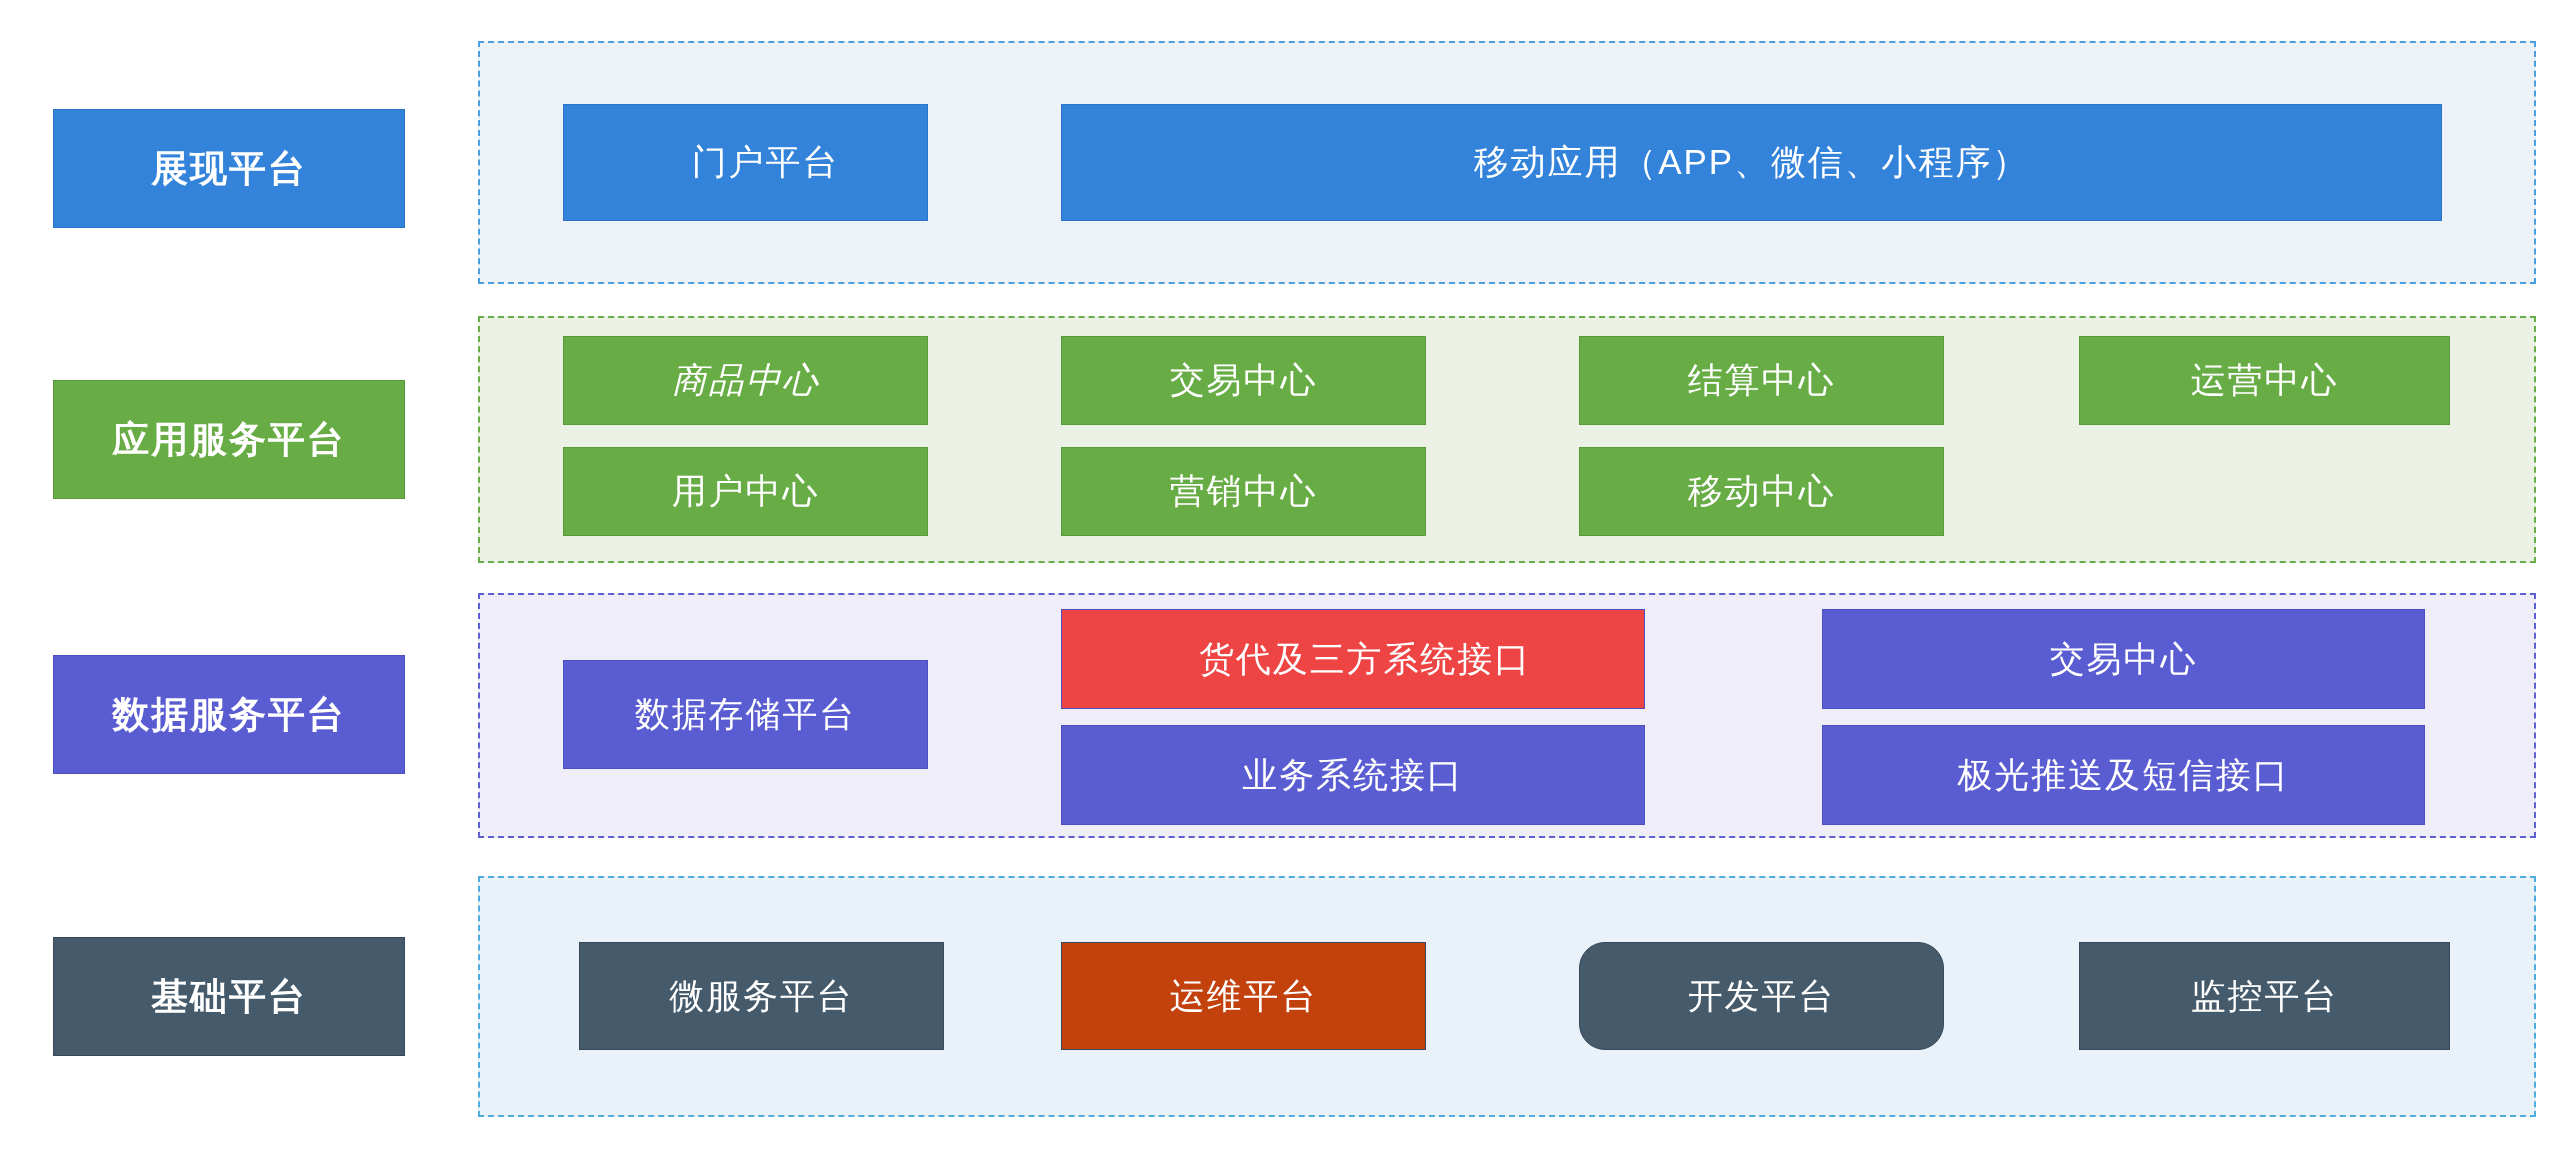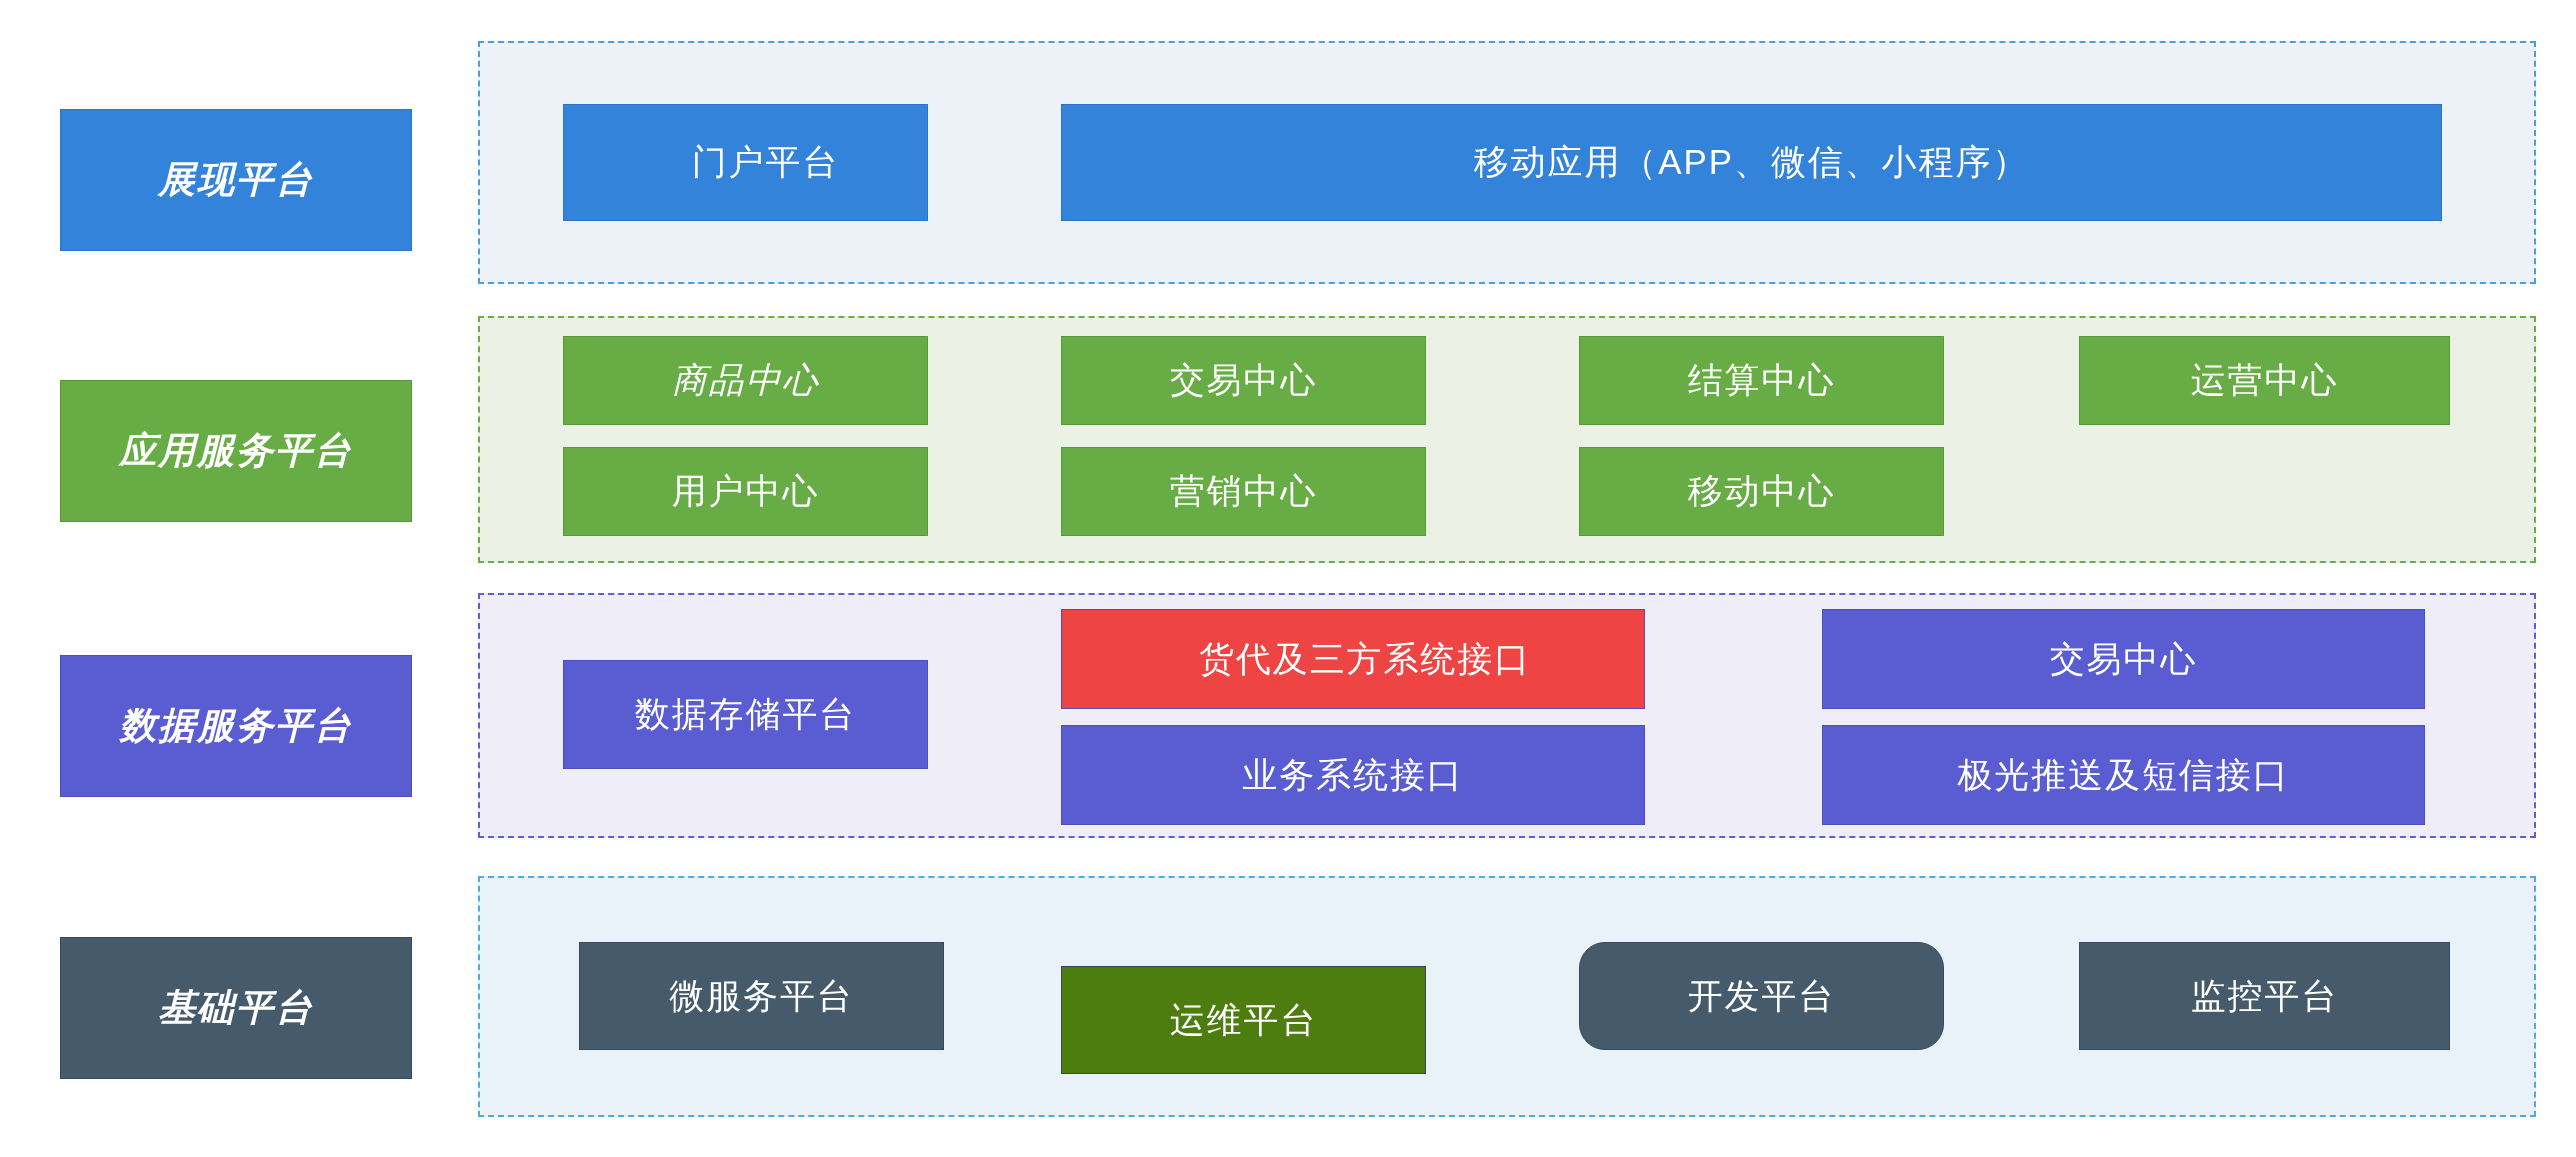--- a/index.html
+++ b/index.html
@@ -21,33 +21,32 @@
   }
   .container {
     position: absolute;
     left: 478px;
     width: 2058px;
     border: 2.8px dashed #999;
     box-sizing: border-box;
   }
   .row-label {
     position: absolute;
-    left: 60px;
+    left: 53px;
     width: 352px;
-    height: 142px;
+    height: 119px;
     display: flex;
     align-items: center;
     justify-content: center;
     color: #ffffff;
     font-size: 37px;
     font-weight: 700;
     letter-spacing: 1.9px;
     border: 1.9px solid transparent;
     box-sizing: border-box;
-    font-style: italic;
   }
   .box {
     position: absolute;
     display: flex;
     align-items: center;
     justify-content: center;
     color: #ffffff;
     font-size: 35px;
     font-weight: 400;
     letter-spacing: 1.9px;
@@ -82,18 +81,18 @@
   <div class="box" style="left: 1061px; top: 447px; width: 365px; height: 89px; background-color: rgb(103, 172, 68); border-color: rgb(88, 153, 58);">营销中心</div>
   <div class="box" style="left: 1579px; top: 447px; width: 365px; height: 89px; background-color: rgb(103, 172, 68); border-color: rgb(88, 153, 58);">移动中心</div>
 
   <div class="box" style="left: 563px; top: 660px; width: 365px; height: 109px; background-color: rgb(90, 93, 210); border-color: rgb(76, 79, 192);">数据存储平台</div>
   <div class="box" style="left: 1061px; top: 609px; width: 584px; height: 100px; background-color: #ef4444; border-color: rgb(76, 79, 192); padding-left: 24px;">货代及三方系统接口</div>
   <div class="box" style="left: 1061px; top: 725px; width: 584px; height: 100px; background-color: rgb(90, 93, 210); border-color: rgb(76, 79, 192);">业务系统接口</div>
   <div class="box" style="left: 1822px; top: 609px; width: 603px; height: 100px; background-color: rgb(90, 93, 210); border-color: rgb(76, 79, 192);">交易中心</div>
   <div class="box" style="left: 1822px; top: 725px; width: 603px; height: 100px; background-color: rgb(90, 93, 210); border-color: rgb(76, 79, 192);">极光推送及短信接口</div>
 
   <div class="box" style="left: 563px; top: 942px; width: 365px; height: 108px; background-color: rgb(69, 90, 107); border-color: rgb(54, 72, 90); margin-left: 16px;">微服务平台</div>
-  <div class="box" style="left: 1061px; top: 942px; width: 365px; height: 108px; background-color: #4d7c0f; border-color: rgb(54, 72, 90); margin-top: 24px;">运维平台</div>
+  <div class="box" style="left: 1061px; top: 942px; width: 365px; height: 108px; background-color: #c2410c; border-color: rgb(54, 72, 90);">运维平台</div>
   <div class="box" style="left: 1579px; top: 942px; width: 365px; height: 108px; background-color: rgb(69, 90, 107); border-color: rgb(54, 72, 90); border-radius: 26px;">开发平台</div>
   <div class="box" style="left: 2079px; top: 942px; width: 371px; height: 108px; background-color: rgb(69, 90, 107); border-color: rgb(54, 72, 90);">监控平台</div>
 
 </div>
 
 
 </body></html>

